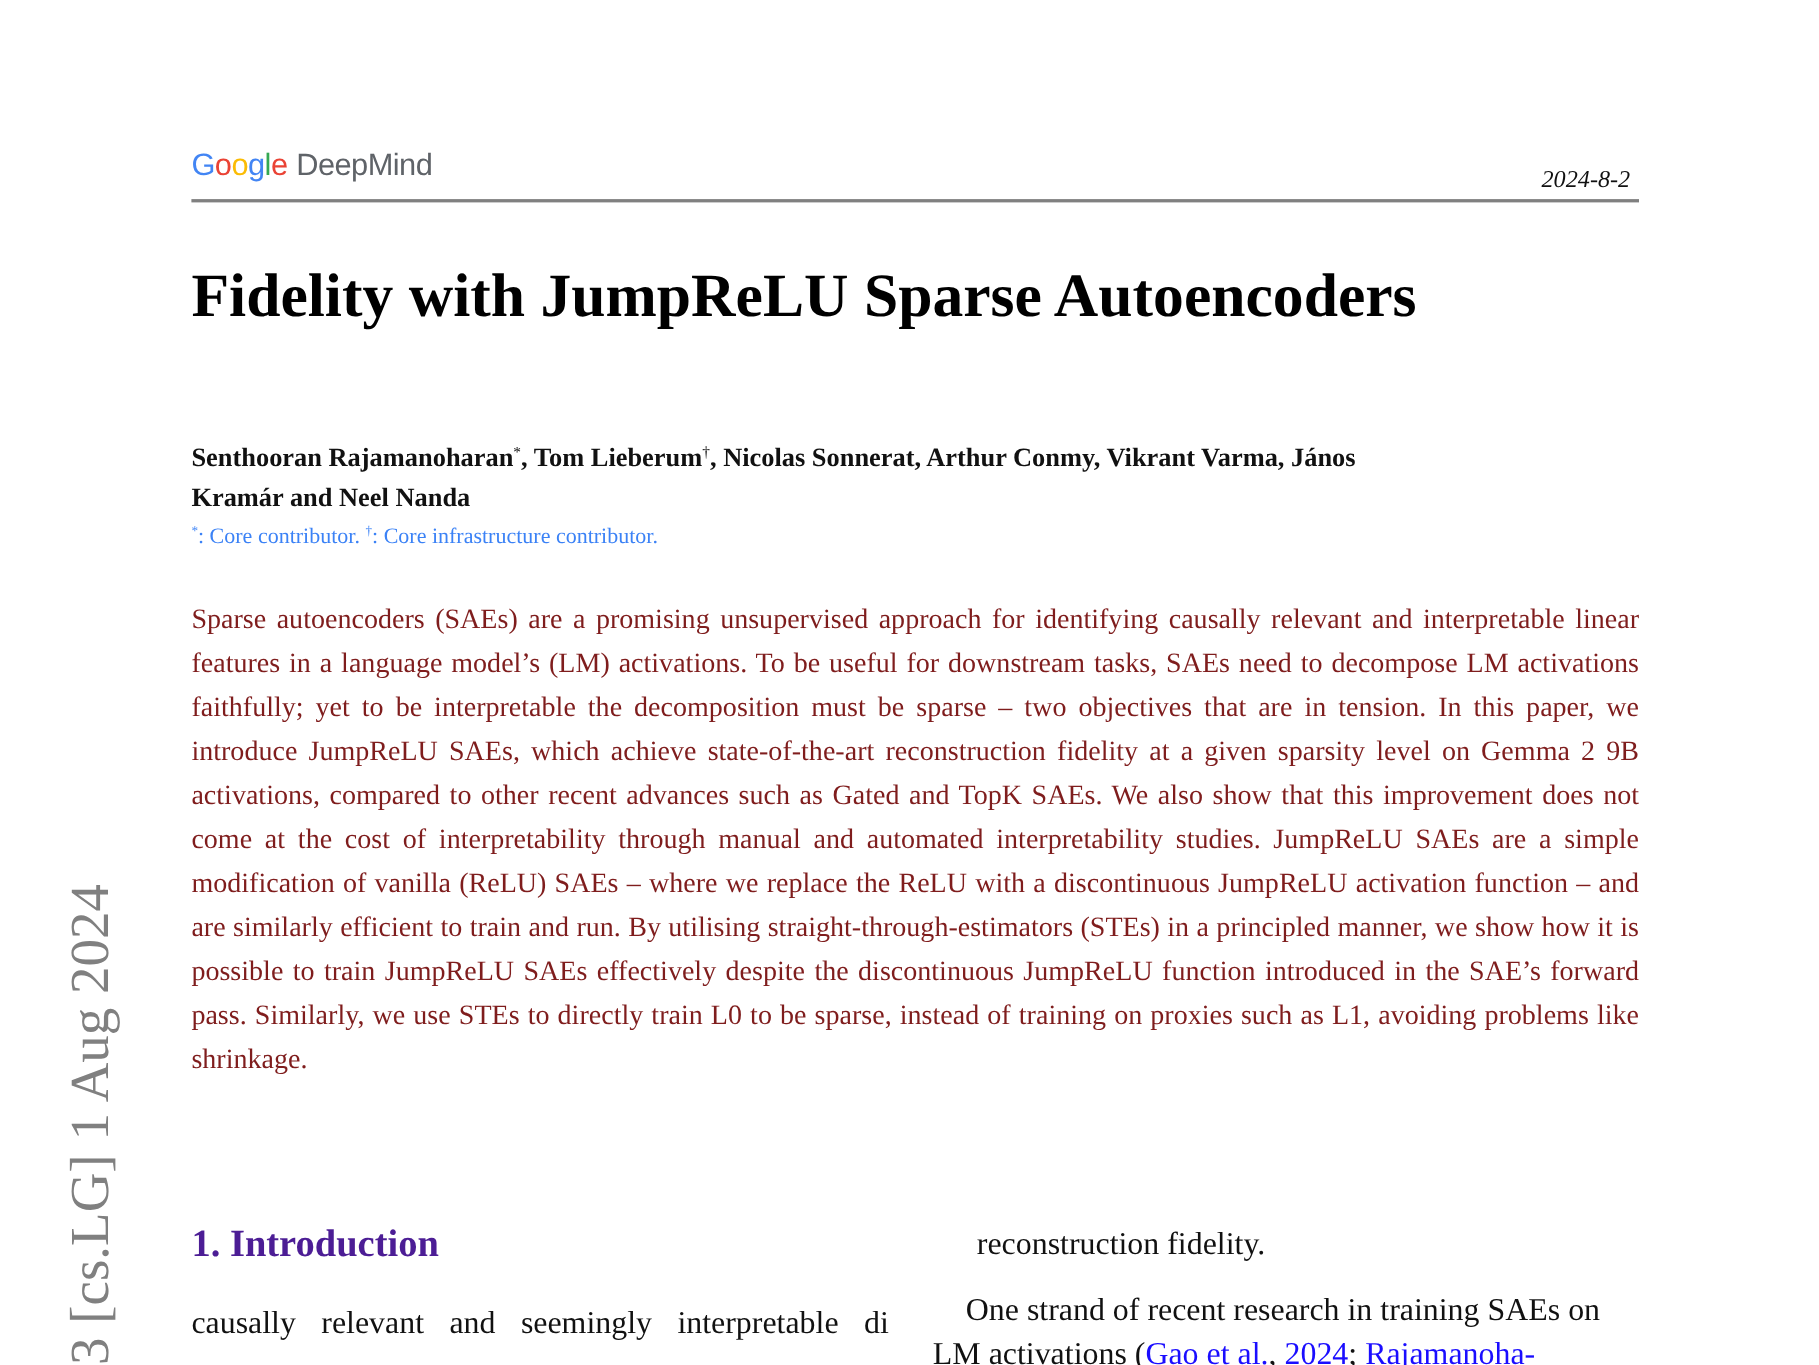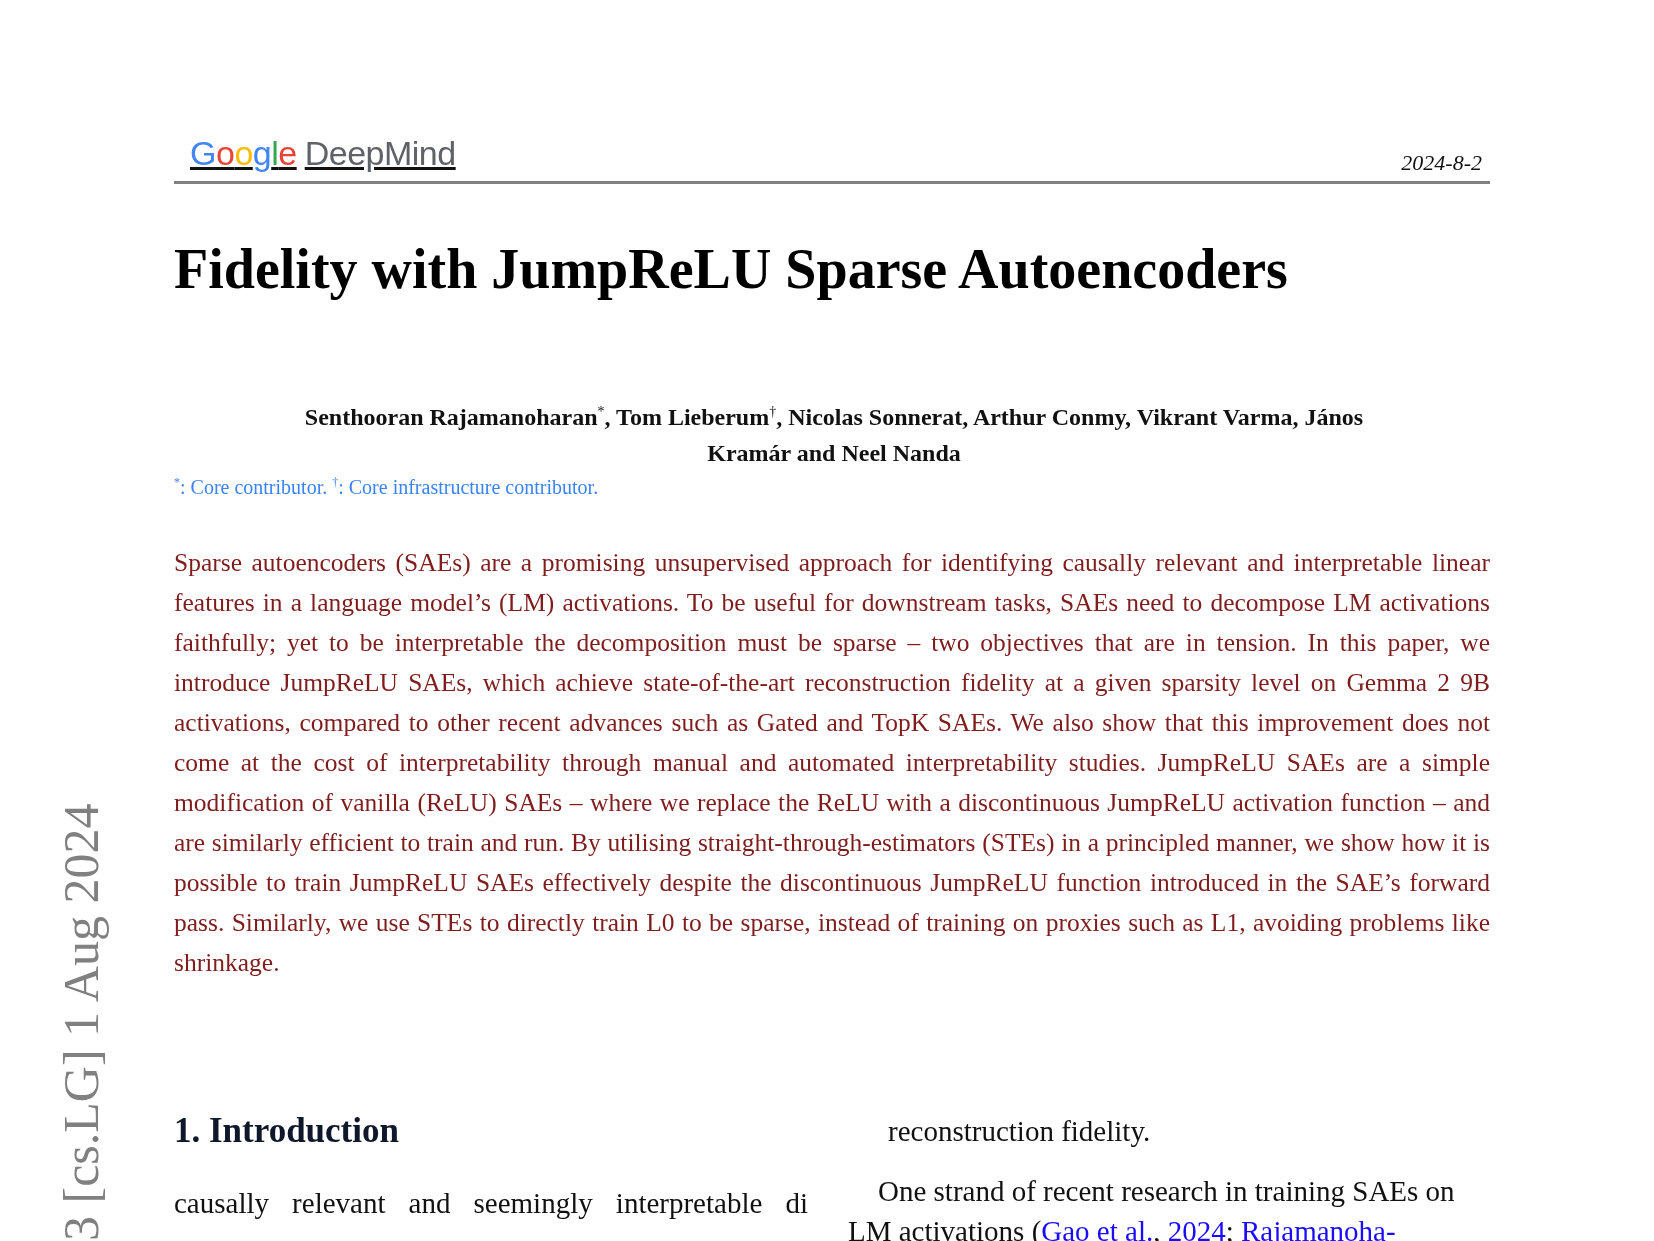--- a/index.html
+++ b/index.html
@@ -1,36 +1,36 @@
 <!DOCTYPE html>
 <html><head>
 <meta charset="utf-8">
 <style>
   html, body { margin: 0; padding: 0; background: #ffffff; }
   body {
     width: 1654px; height: 1241px; position: relative; overflow: hidden;
     font-family: "Liberation Serif", "DejaVu Serif", serif; color: #111;
   }
   .header { position: absolute; left: 174px; top: 128px; width: 1316px; height: 56px; }
-  .logo { position: absolute; left: 16px; top: 6px; font-family: "Liberation Sans", "DejaVu Sans", sans-serif; font-size: 34px; letter-spacing: -0.5px; text-decoration: underline; }
+  .logo { position: absolute; left: 0; top: 6px; font-family: "Liberation Sans", "DejaVu Sans", sans-serif; font-size: 28px; letter-spacing: -0.5px; }
   .logo .g1 { color: #4285F4; } .logo .g2 { color: #EA4335; } .logo .g3 { color: #FBBC05; }
   .logo .g4 { color: #4285F4; } .logo .g5 { color: #34A853; } .logo .g6 { color: #EA4335; }
   .logo .dm { color: #5f6368; margin-left: 8px; }
   .date { position: absolute; right: 8px; top: 22px; font-style: italic; font-size: 22px; color: #111; text-align: right; }
   .rule { position: absolute; left: 174px; top: 181px; width: 1316px; height: 3px; background: #808080; }
 
   .title { position: absolute; left: 174px; top: 236px; width: 1320px; font-weight: bold; font-size: 56px; line-height: 66px; color: #000; }
-  .authors { position: absolute; left: 174px; top: 394px; width: 1320px; font-weight: bold; font-size: 24px; line-height: 36px; color: #111; text-align: center; }
+  .authors { position: absolute; left: 174px; top: 394px; width: 1320px; font-weight: bold; font-size: 24px; line-height: 36px; color: #111; }
   .authors sup { font-size: 14px; font-weight: normal; }
   .contrib { position: absolute; left: 174px; top: 475px; font-size: 20px; color: #3b82f6; }
   .contrib sup { font-size: 12px; }
 
   .abstract { position: absolute; left: 174px; top: 543px; width: 1316px; font-weight: normal; font-size: 25.5px; line-height: 40px; text-align: justify; color: #7f1d1d; }
 
-  .sec-title { position: absolute; left: 174px; top: 1111px; font-weight: bold; font-size: 35px; color: #0f172a; }
+  .sec-title { position: absolute; left: 174px; top: 1111px; font-weight: bold; font-size: 35px; color: #4c1d95; }
   .col-left { position: absolute; left: 174px; top: 1183px; width: 634px; font-size: 29px; line-height: 40px; text-align: justify; text-align-last: justify; }
   .col-right-1 { position: absolute; left: 848px; top: 1115px; font-size: 29px; margin-left: 40px; }
   .col-right-2 { position: absolute; left: 848px; top: 1171px; width: 642px; font-size: 29px; line-height: 40px; text-indent: 30px; }
   .cite { color: #1a0dff; }
 
   .arxiv { position: absolute; left: 52px; top: 1241px; transform-origin: 0 0; transform: rotate(-90deg);
            font-family: "Liberation Serif", "DejaVu Serif", serif; font-size: 50px; color: #808080; white-space: nowrap; }
 </style>
 </head>
 <body>

